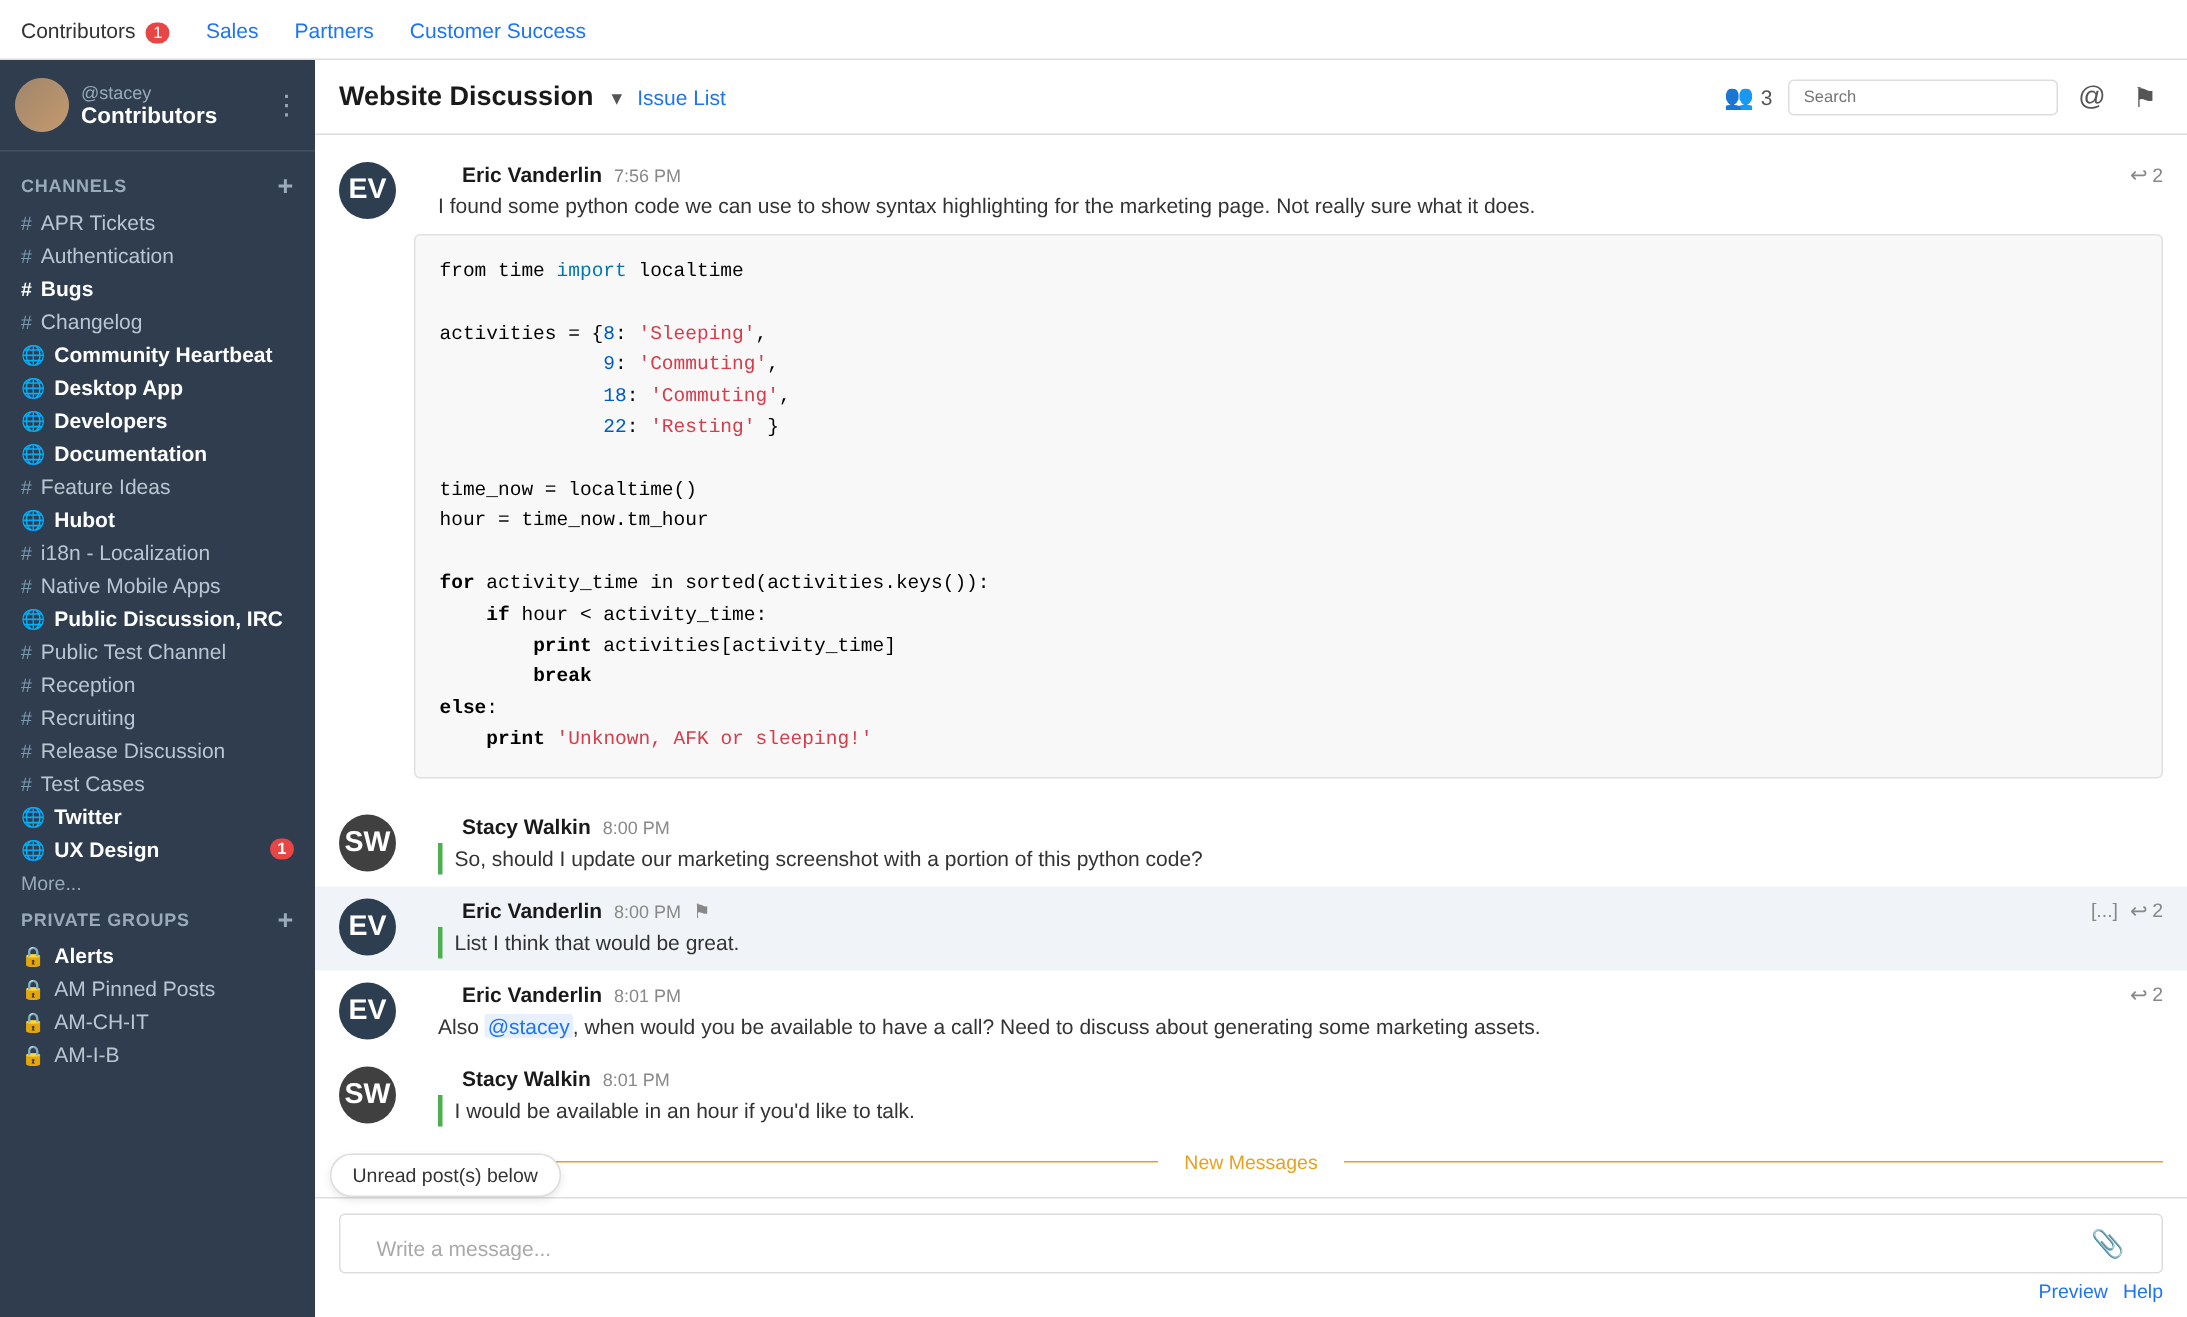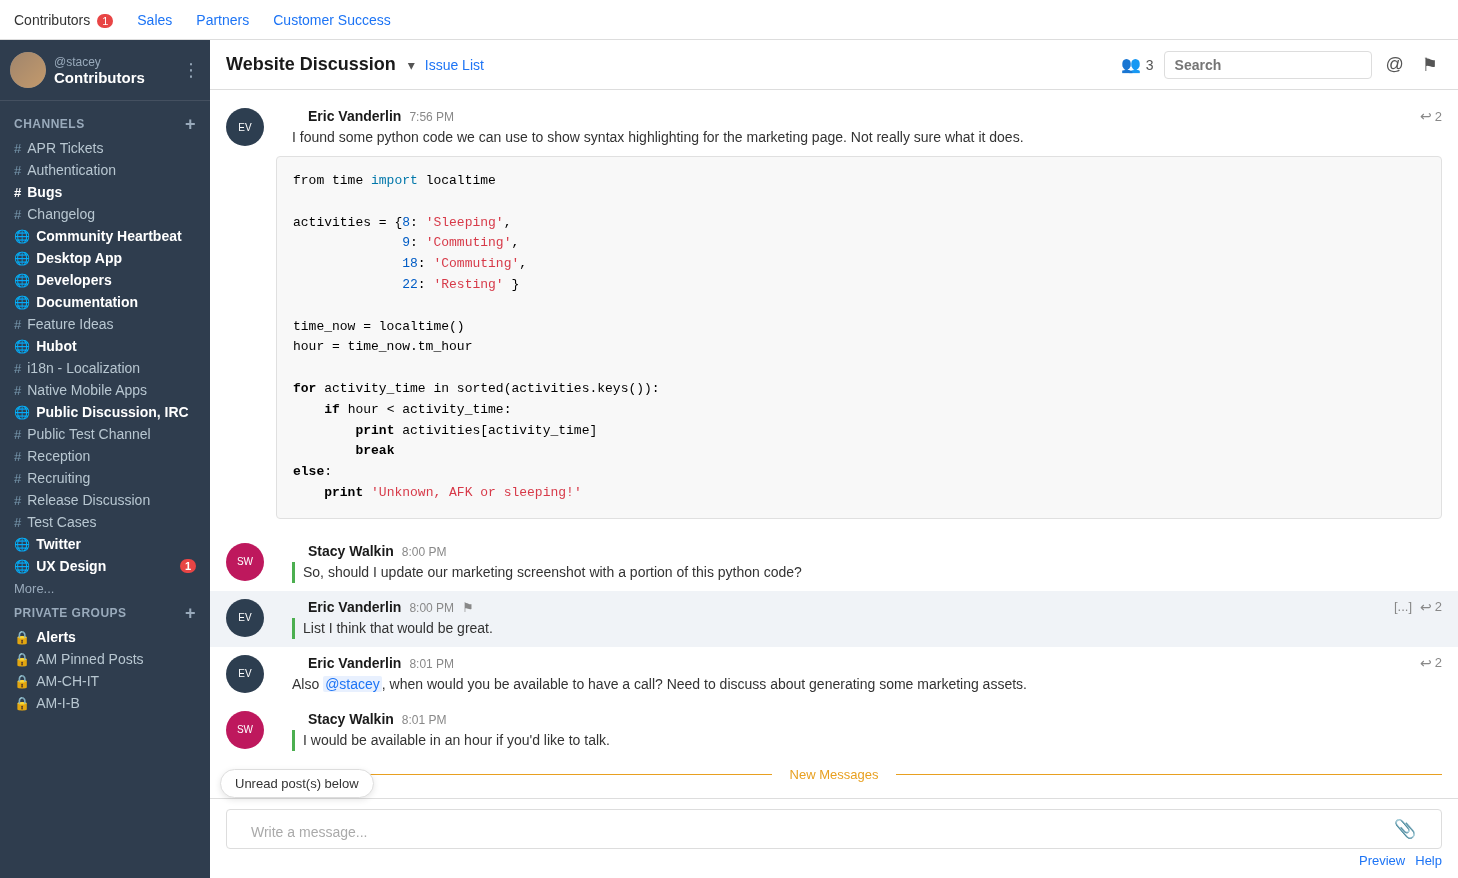--- a/index.html
+++ b/index.html
@@ -41,33 +41,33 @@
     .chat-area { flex: 1; display: flex; flex-direction: column; overflow: hidden; }
 
     
     .chat-header { display: flex; align-items: center; padding: 0 16px; height: 50px; border-bottom: 1px solid #ddd; flex-shrink: 0; gap: 10px; }
     .chat-title { font-size: 18px; font-weight: 700; color: #1a1a1a; }
     .chat-title-dropdown { color: #555; cursor: pointer; font-size: 14px; margin-left: 2px; }
     .issue-link { color: #1d74f5; font-size: 14px; cursor: pointer; }
     .header-spacer { flex: 1; }
     .header-members { display: flex; align-items: center; gap: 4px; color: #555; font-size: 14px; }
     .members-icon { font-size: 16px; }
-    .search-box { border: 1px solid #ddd; border-radius: 4px; padding: 5px 10px; font-size: 14px; width: 208px; color: #333; outline: none; font-weight: bold; }
+    .search-box { border: 1px solid #ddd; border-radius: 4px; padding: 5px 10px; font-size: 11px; width: 180px; color: #333; outline: none; }
     .header-icon-btn { color: #555; font-size: 18px; cursor: pointer; padding: 4px; }
 
     
     .messages-container { flex: 1; overflow-y: auto; padding: 10px 0; }
     .messages-container::-webkit-scrollbar { width: 6px; }
     .messages-container::-webkit-scrollbar-thumb { background: #ccc; border-radius: 3px; }
 
     .message { display: flex; padding: 8px 16px; gap: 12px; position: relative; }
     .message.highlighted { background: #f0f3f7; }
-    .msg-avatar { width: 38px; height: 38px; border-radius: 50%; flex-shrink: 0; display: flex; align-items: center; justify-content: center; font-size: 10px; font-weight: 400; color: #fff; }
+    .msg-avatar { width: 38px; height: 38px; border-radius: 50%; flex-shrink: 0; display: flex; align-items: center; justify-content: center; font-size: 19px; font-weight: 700; color: #fff; }
     .msg-avatar.eric { background: #2d3e50; }
-    .msg-avatar.stacy { background: #be185d; text-align: right; }
+    .msg-avatar.stacy { background: #404040; text-align: right; }
     .msg-content { flex: 1; }
     .msg-header { display: flex; align-items: baseline; gap: 8px; margin-bottom: 3px; margin-left: 32px; }
     .msg-author { font-weight: 700; color: #1a1a1a; font-size: 14px; }
     .msg-time { color: #888; font-size: 12px; }
     .msg-flag { color: #888; font-size: 13px; cursor: pointer; }
     .msg-text { color: #333; line-height: 1.5; margin-left: 16px; }
     .mention { color: #1d74f5; background: #e8f0fe; padding: 0 2px; border-radius: 2px; }
 
     .msg-actions { position: absolute; right: 16px; top: 8px; display: flex; align-items: center; gap: 8px; color: #888; font-size: 13px; }
     .reply-btn { cursor: pointer; display: flex; align-items: center; gap: 3px; }

